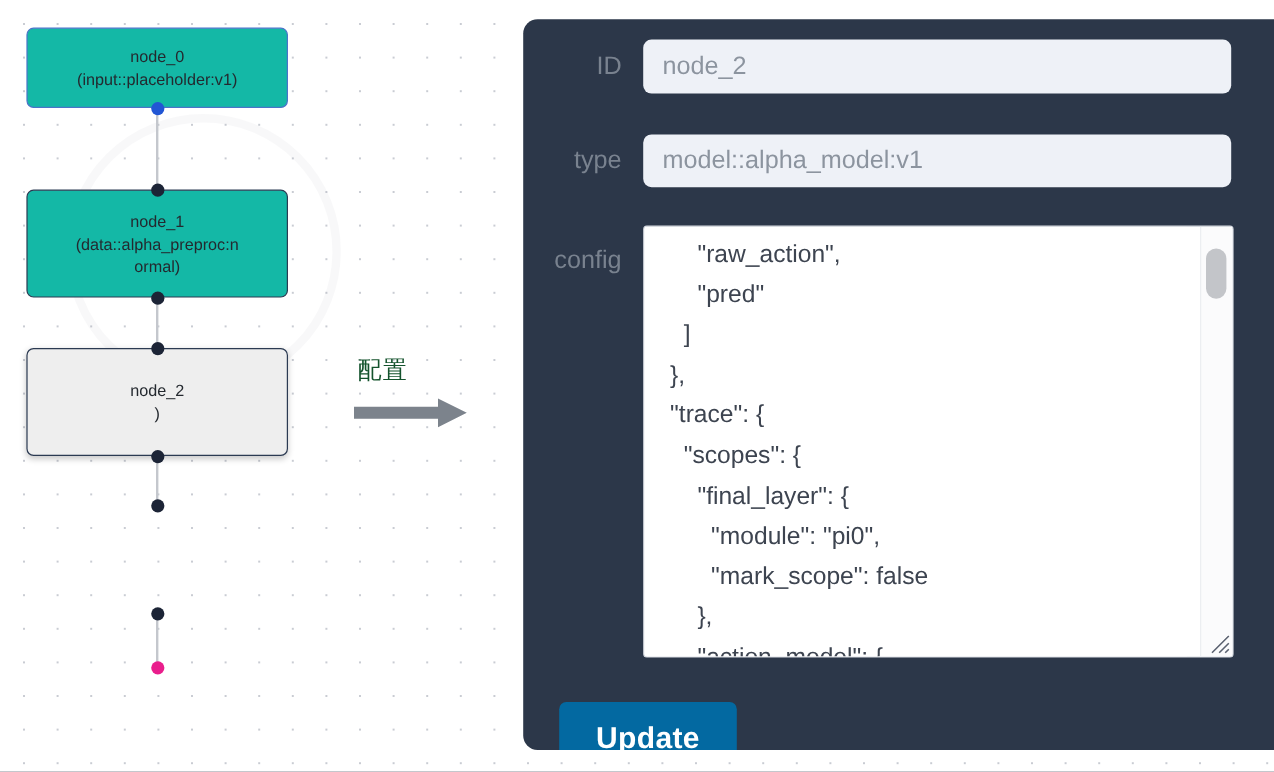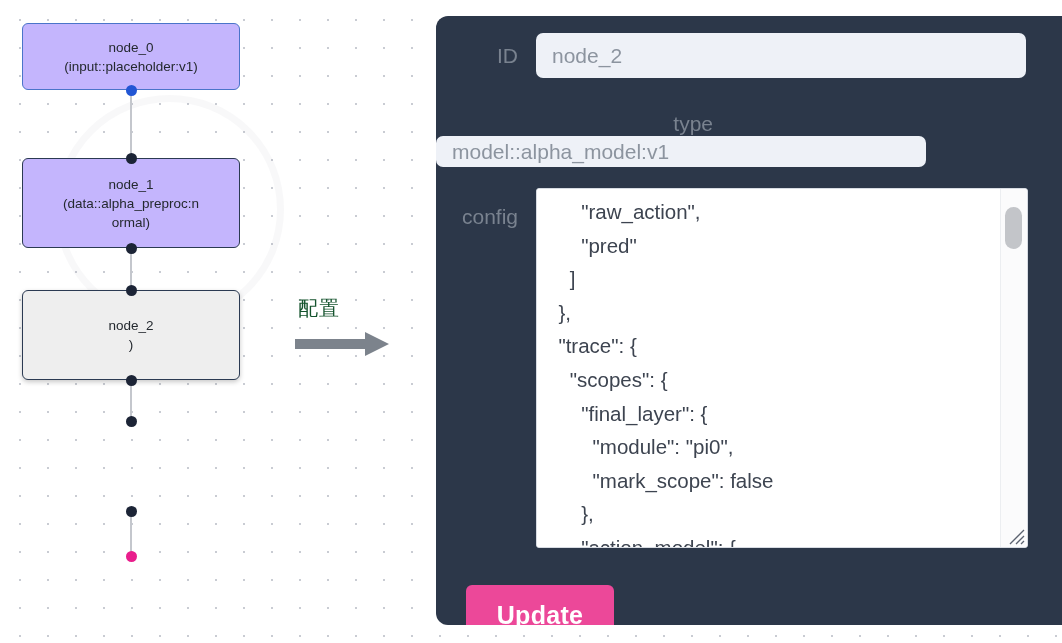--- a/index.html
+++ b/index.html
@@ -25,21 +25,21 @@
   }
   .wm1{left:55px;top:95px;width:215px;height:215px;}
   .wm2{left:560px;top:190px;width:235px;height:235px;}
   .wm3{left:735px;top:400px;width:200px;height:200px;}
 
   
   #flow{position:absolute;left:0;top:0;width:400px;height:643px;}
   .node{
     position:absolute;left:22px;width:218px;
     box-sizing:border-box;
-    background:#c4b5fd;
+    background:#14b8a6;
     border:1px solid #2b3a52;
     border-radius:6px;
     display:flex;flex-direction:column;align-items:center;justify-content:center;
     color:#24292f;
     font-size:13.5px;line-height:19px;
     text-align:center;
     padding:4px 8px;
   }
   .node .ln{display:block;white-space:normal;word-break:break-all;}
   .node.input{border:1.6px solid #4a74c9;}
@@ -97,22 +97,22 @@
   }
   .field{
     background:#eef1f7;border:none;border-radius:7px;
     color:#8c949f;font-size:21px;
     padding:9px 16px;box-sizing:border-box;
     font-family:"Liberation Sans","DejaVu Sans",sans-serif;
     outline:none;
   }
   #row-id{left:0px;top:17px;}
   #row-id .field{width:490px;height:45px;line-height:27px;}
-  #row-type{left:0px;top:96px;flex-direction:column;}
-  #row-type .field{width:490px;height:31px;line-height:27px;}
+  #row-type{left:0px;top:96px;}
+  #row-type .field{width:490px;height:44px;line-height:27px;}
 
   #row-config{left:0px;top:172px;align-items:flex-start;}
   #row-config .lbl{padding-top:17px;}
   #config-box{
     position:relative;width:490px;height:358px;
     background:#ffffff;border:1px solid #d7dbe2;border-radius:3px;
     overflow:hidden;
   }
   #config-text{
     position:absolute;left:0;top:0;width:452px;height:358px;
@@ -132,21 +132,21 @@
     position:absolute;right:5px;top:18px;width:17px;height:42px;
     background:#c3c5c9;border-radius:9px;
   }
   #config-resize{
     position:absolute;right:1px;bottom:1px;width:22px;height:22px;
   }
 
   #update-btn{
     position:absolute;left:30px;top:569px;
     width:148px;height:56px;
-    background:#ec4899;color:#ffffff;
+    background:#0369a1;color:#ffffff;
     border:none;border-radius:6px 6px 0 0;
     font-size:25px;font-weight:bold;
     font-family:"Liberation Sans","DejaVu Sans",sans-serif;
     text-align:center;padding:16px;
     cursor:pointer;
     letter-spacing:.3px;
   }
 </style>
 </head>
 <body>

